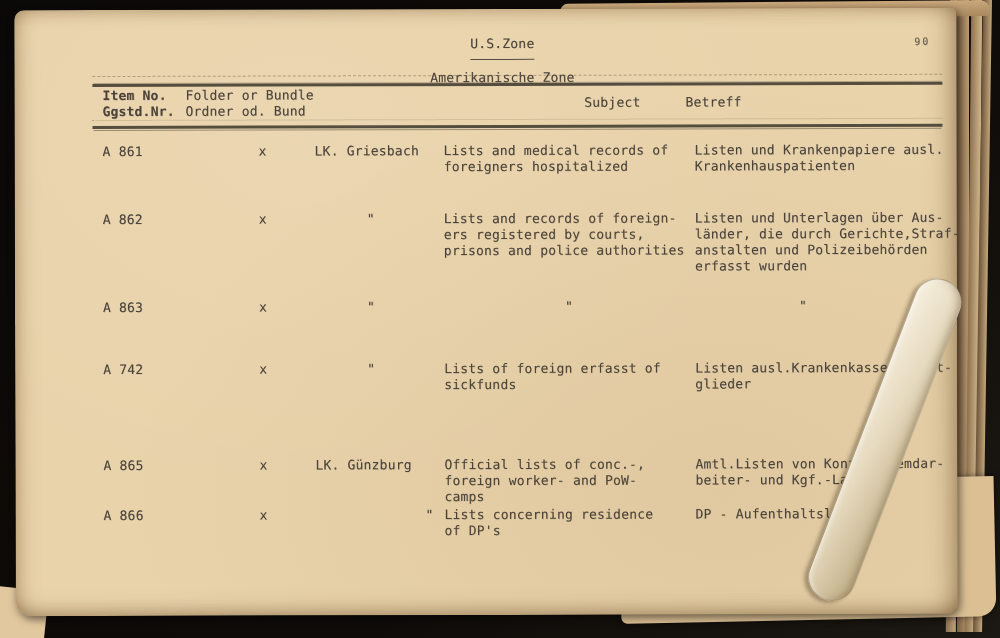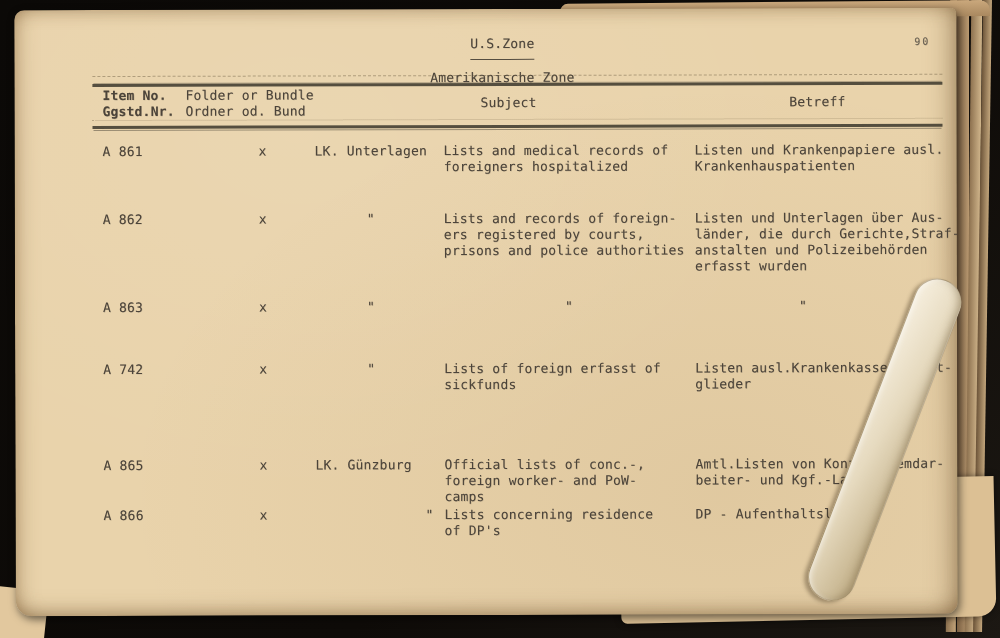--- a/index.html
+++ b/index.html
@@ -60,22 +60,22 @@
   .rule.r1{top:74px;box-shadow:0 -2px 0 -1px rgba(69,64,51,.35);}
   .rule.r2{top:116px;box-shadow:0 3px 0 -1px rgba(69,64,51,.55);}
   .faint{left:78px;width:850px;height:0;border-top:1px dashed rgba(105,88,62,.45);}
   .faint.f1{top:66px;}
   .faint.f2{top:110px;border-top-style:dotted;opacity:.8;}
   
   .hdr{top:78px;}
   .hdr-item{left:88px;width:90px;font-weight:bold;}
   .hdr-folder{left:130px;width:150px;margin-left:41px;}
   .hdr-district{left:300px;width:160px;text-align:center;}
-  .hdr-subject{left:466px;width:160px;top:86px;text-align:left;}
-  .hdr-betreff{left:671px;width:160px;top:86px;text-align:right;}
+  .hdr-subject{left:466px;width:160px;top:86px;text-align:right;}
+  .hdr-betreff{left:671px;width:160px;top:86px;text-align:left;}
   
   .row{position:absolute;left:0;width:942px;}
   .cell{position:absolute;white-space:pre-line;}
   .c-item{left:88px;width:70px;}
   .c-folder{left:237px;width:22px;text-align:center;}
   .c-district{left:300px;width:145px;}
   .c-district.ditto{left:341px;width:30px;text-align:center;}
   .c-district.ditto2{left:399px;width:30px;text-align:center;}
   .c-subject{left:429px;width:255px;}
   .c-subject.ditto{left:539px;width:30px;text-align:center;}
@@ -123,21 +123,21 @@
   </div>
   <div class="abs hdr-subject hdr" style="top:86px;">Subject</div>
   <div class="abs hdr-betreff hdr" style="top:86px;">Betreff</div>
 
   <div class="abs faint f2"></div>
   <div class="abs rule r2"></div>
 
   <div class="row" style="top:134px;">
     <div class="cell c-item">A 861</div>
     <div class="cell c-folder">x</div>
-    <div class="cell c-district">LK. Unterlagen</div>
+    <div class="cell c-district">LK. Griesbach</div>
     <div class="cell c-subject">Lists and medical records of
 foreigners hospitalized</div>
     <div class="cell c-betreff">Listen und Krankenpapiere ausl.
 Krankenhauspatienten</div>
   </div>
 
   <div class="row" style="top:202px;">
     <div class="cell c-item">A 862</div>
     <div class="cell c-folder">x</div>
     <div class="cell c-district ditto">"</div>

